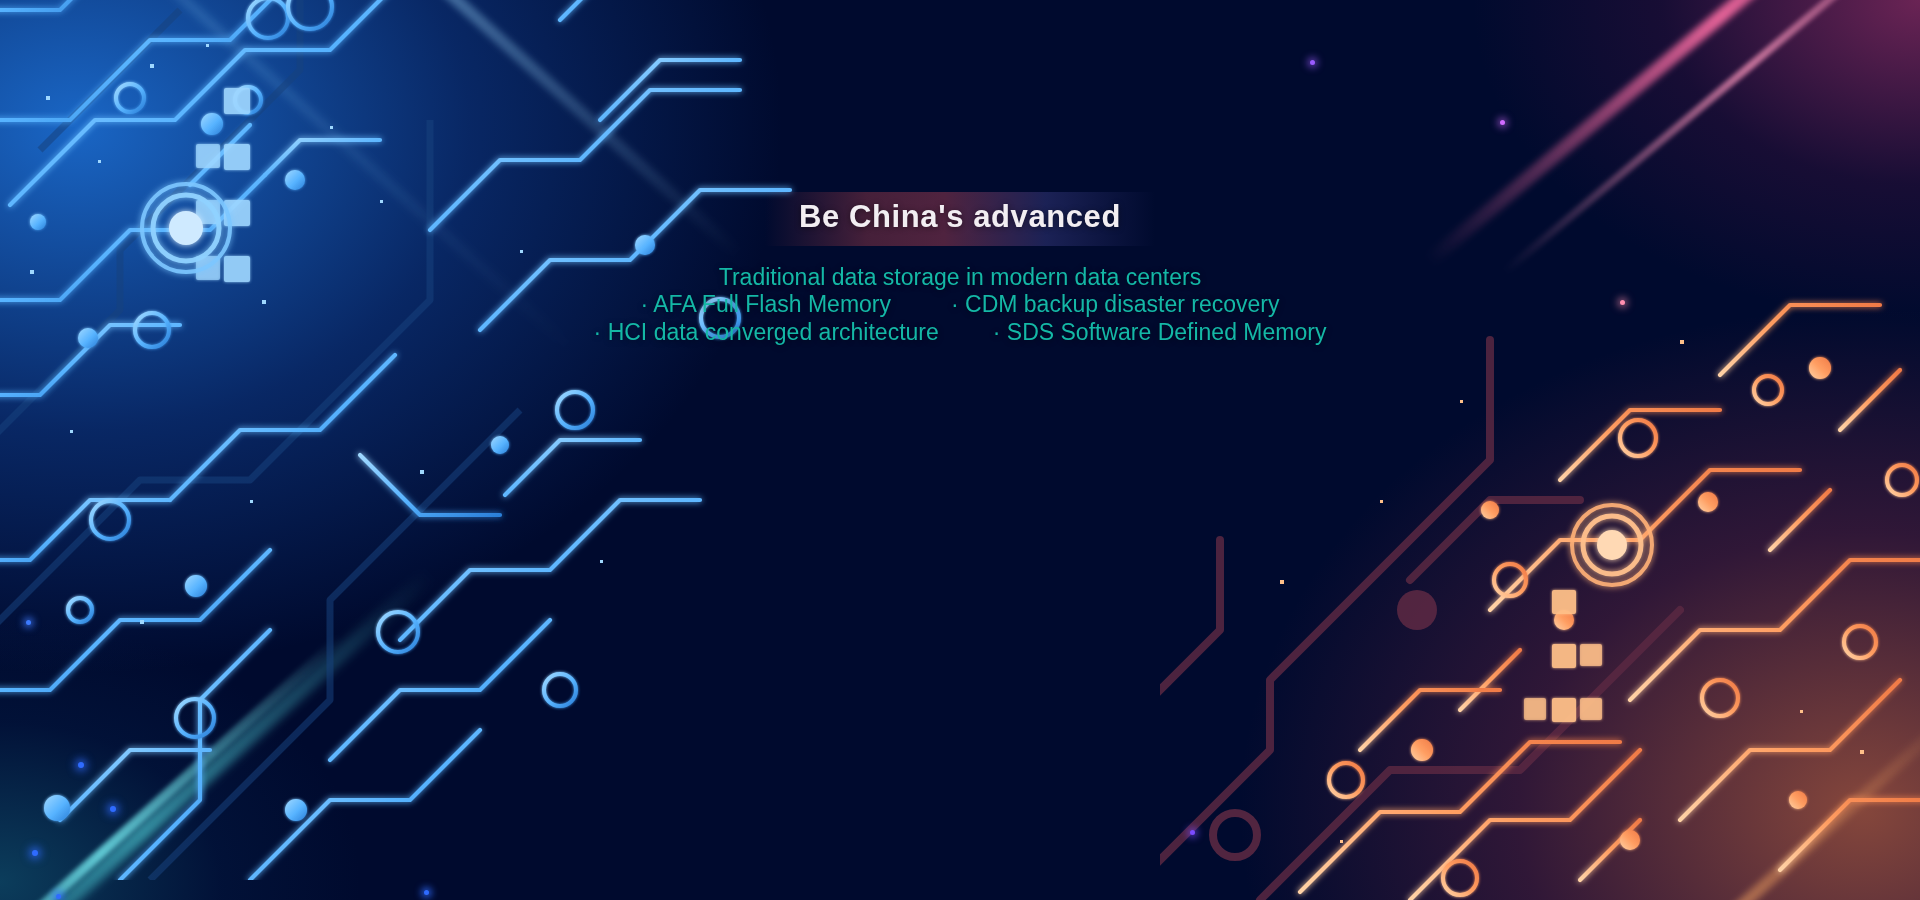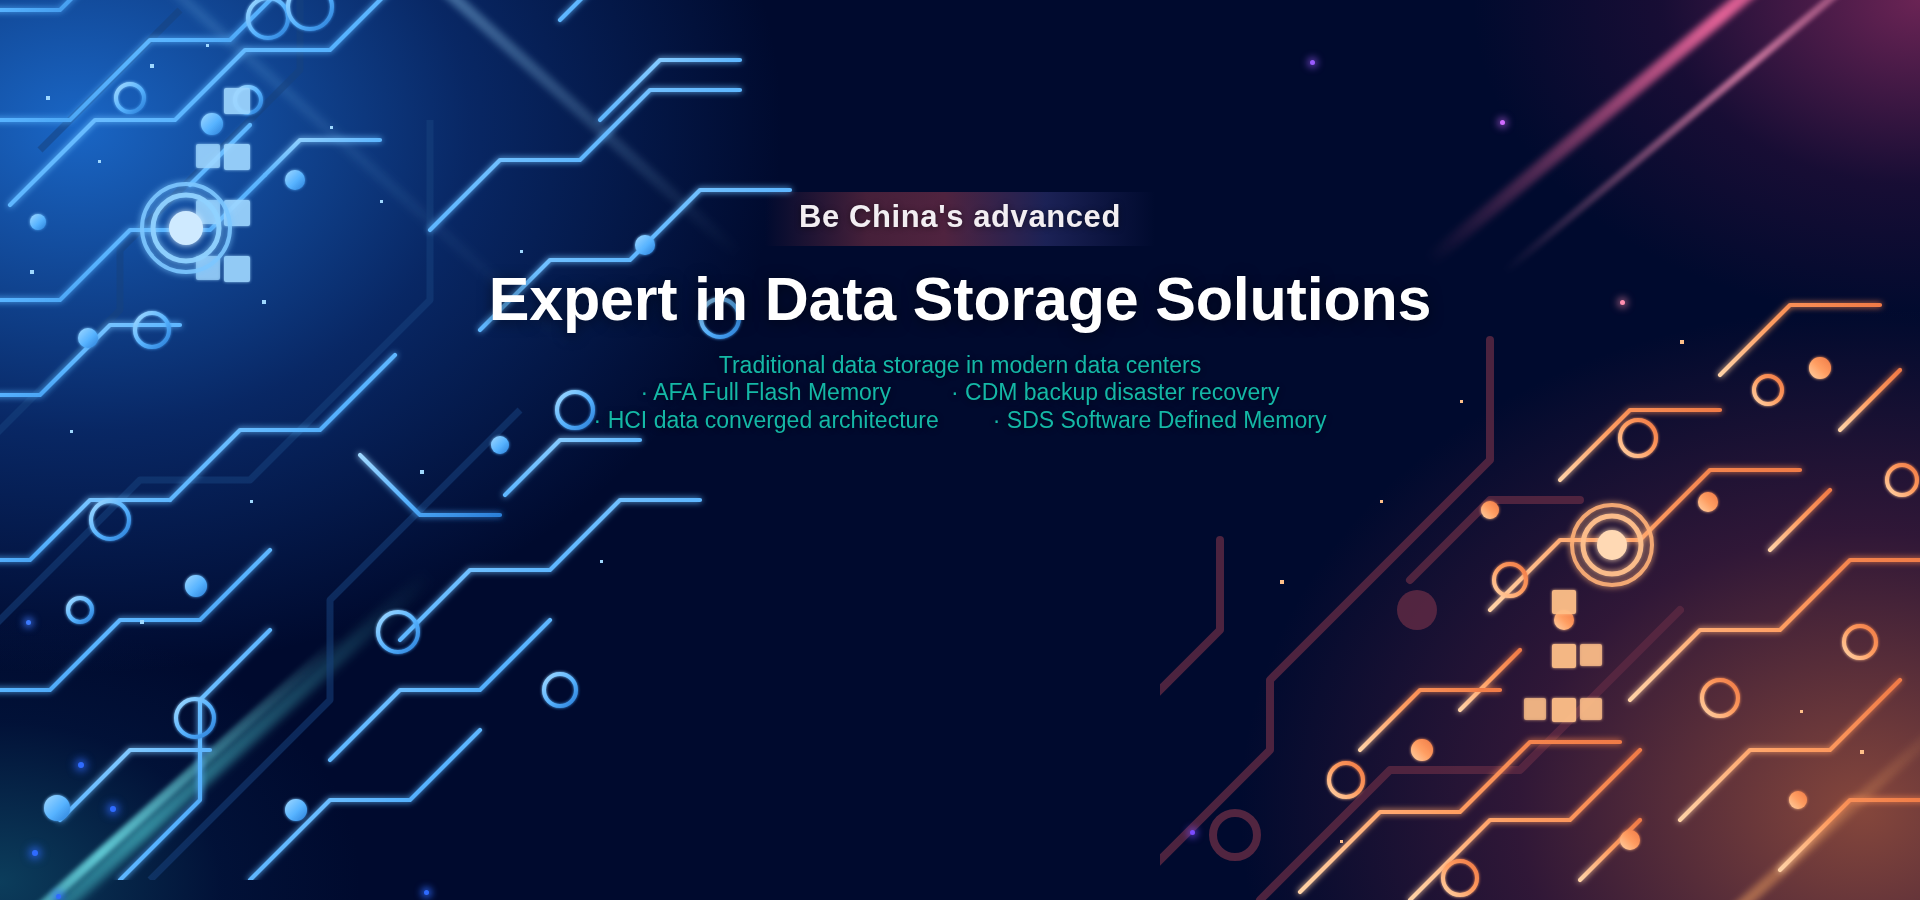--- a/index.html
+++ b/index.html
@@ -321,21 +321,20 @@
   <div class="dot" style="left:1190px;top:830px;width:5px;height:5px;background:#7a4bff;box-shadow:0 0 7px 3px rgba(122,75,255,0.6);"></div>
   <div class="dot" style="left:1310px;top:60px;width:5px;height:5px;background:#9a5bff;box-shadow:0 0 7px 3px rgba(154,91,255,0.55);"></div>
   <div class="dot" style="left:1500px;top:120px;width:5px;height:5px;background:#d06bff;box-shadow:0 0 7px 3px rgba(208,107,255,0.5);"></div>
   <div class="dot" style="left:1620px;top:300px;width:5px;height:5px;background:#ff8fb0;box-shadow:0 0 7px 3px rgba(255,143,176,0.5);"></div>
 
   <div id="content">
     <div id="eyebrow-wrap">
       <div id="eyebrow">Be China's advanced</div>
     </div>
 
-    <h1 id="headline">Expert in Data Storage Solutions</h1>
 
     <div id="sub-lines">
       <div class="sub-line">Traditional data storage in modern data centers</div>
       <div class="sub-line feature">
         <span class="feat">· AFA Full Flash Memory</span>
         <span class="gap-a"></span>
         <span class="feat">· CDM backup disaster recovery</span>
       </div>
       <div class="sub-line feature">
         <span class="feat">· HCI data converged architecture</span>

